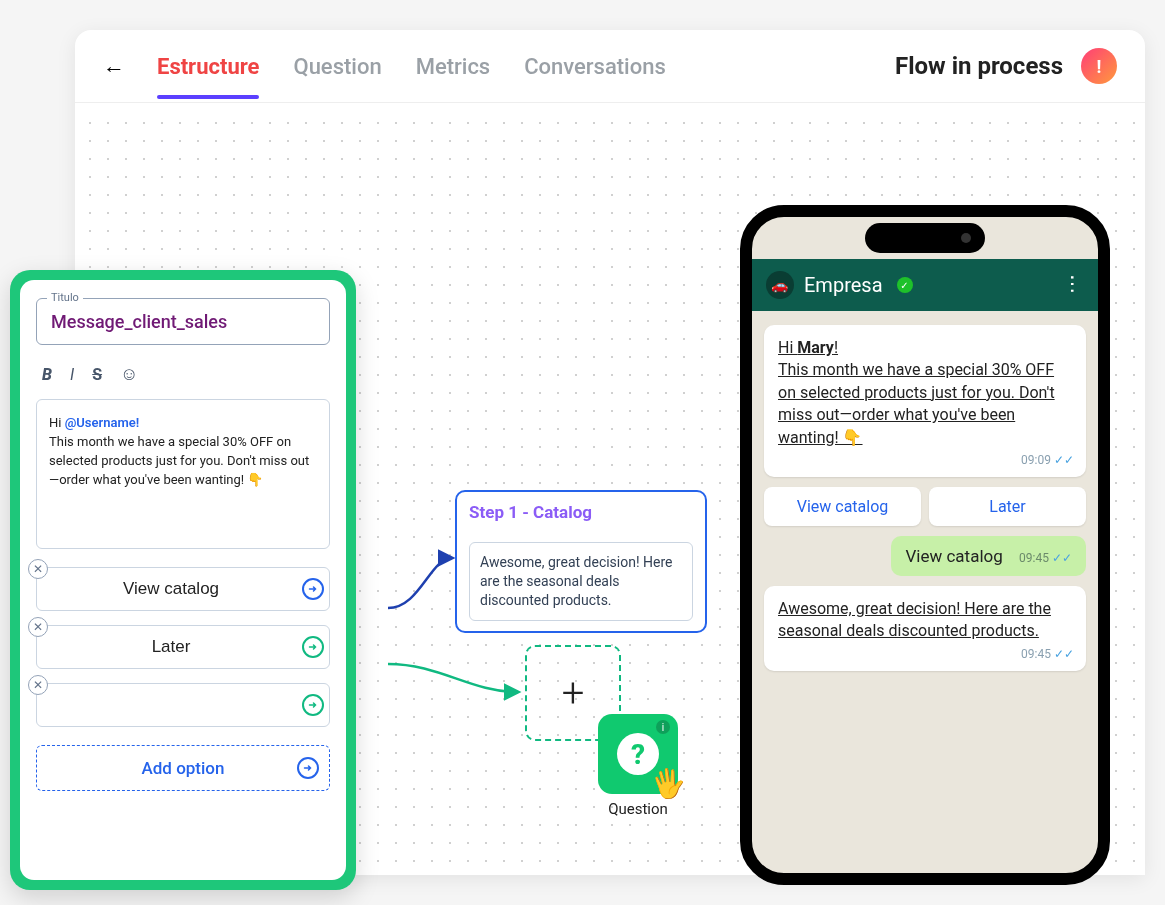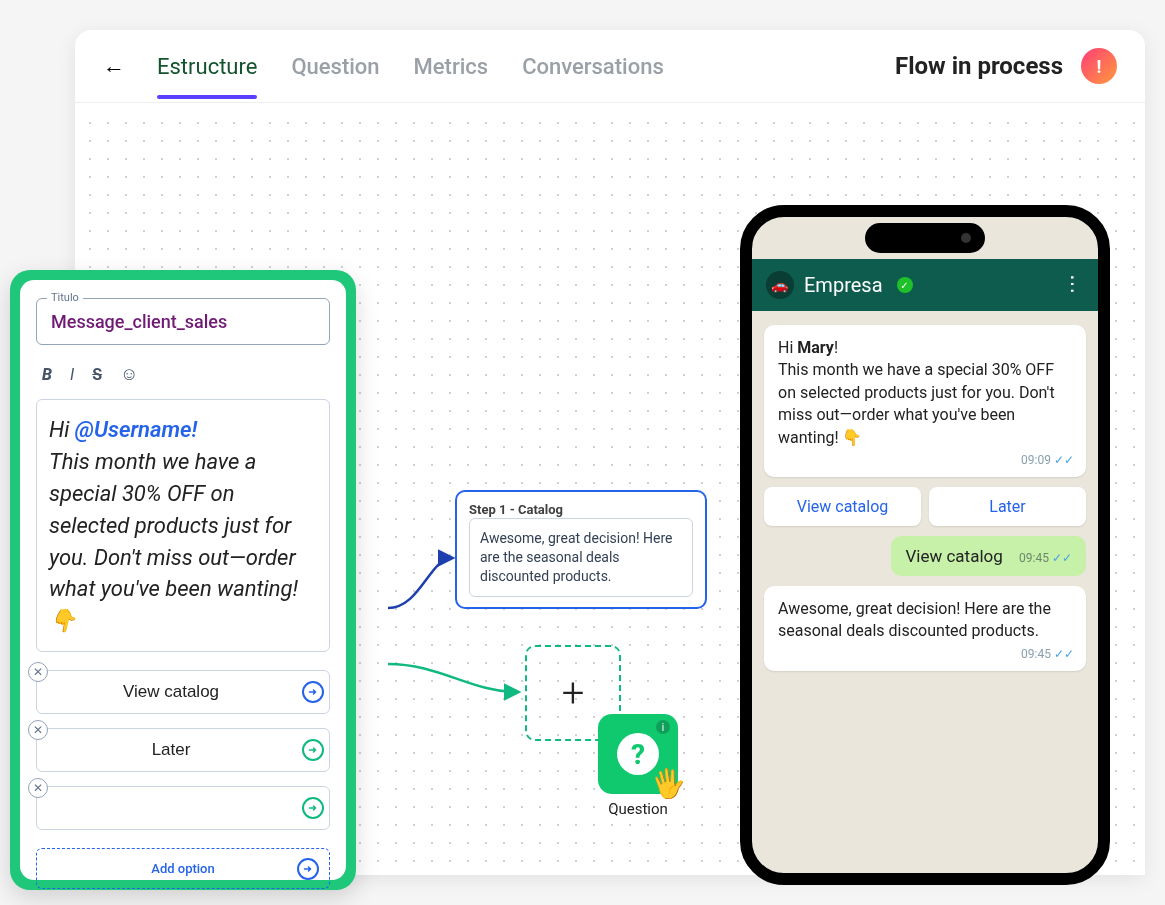--- a/index.html
+++ b/index.html
@@ -4,21 +4,21 @@
 <style>
 * { margin: 0; padding: 0; box-sizing: border-box; }
 body { font-family: -apple-system, BlinkMacSystemFont, 'Segoe UI', Roboto, sans-serif; background: #f5f5f5; width: 1165px; height: 905px; position: relative; overflow: hidden; }
 
 
 .main-panel { position: absolute; left: 75px; top: 30px; width: 1070px; height: 845px; background: #fff; border-radius: 16px 16px 0 0; box-shadow: 0 4px 20px rgba(0,0,0,0.08); }
 .topbar { display: flex; align-items: center; padding: 18px 28px; border-bottom: 1px solid #eee; gap: 32px; }
 .back-arrow { font-size: 22px; cursor: pointer; }
 .tabs { display: flex; gap: 34px; align-items: center; }
 .tab { font-size: 22px; color: #9aa0a6; cursor: pointer; font-weight: 500; }
-.tab.active { color: #14532d; font-weight: 400; position: relative; }
+.tab.active { color: #ef4444; font-weight: 700; position: relative; }
 .tab.active::after { content:''; position:absolute; left:0; right:0; bottom:-20px; height:4px; background:#5b3fff; border-radius:2px; }
 .flow-status { margin-left: auto; display:flex; align-items:center; gap:18px; font-size: 24px; font-weight:700; color:#222;}
 .status-dot { width:36px; height:36px; border-radius:50%; background: linear-gradient(135deg,#ff3d77,#ff9a3d); display:flex; align-items:center; justify-content:center; color:#fff; font-weight:700; font-size:18px;}
 
 
 .canvas { position:absolute; left:0; top:78px; right:0; bottom:0;
  background-image: radial-gradient(#d0d0d0 1px, transparent 1px);
  background-size: 18px 18px;
  background-position: 6px 6px;
 }
@@ -27,34 +27,34 @@
 .editor-card { position:absolute; left:10px; top:270px; width:346px; height:620px; background:#1ec77a; border-radius:20px; padding:10px; box-shadow:0 8px 24px rgba(0,0,0,0.15); z-index:5;}
 .editor-inner { background:#fff; border-radius:14px; width:100%; height:100%; padding:18px 16px; }
 .title-field { position:relative; border:1px solid #94a3b8; border-radius:6px; padding:12px 14px; margin-bottom:14px;}
 .title-label { position:absolute; top:-8px; left:10px; background:#fff; padding:0 4px; font-size:11px; color:#64748b;}
 .title-value { font-size:18px; color:#701a75; font-weight:500; }
 .toolbar { display:flex; align-items:center; gap:18px; padding:4px 6px 14px; color:#475569;}
 .tb-b { font-weight:800; font-size:16px; font-style:italic;}
 .tb-i { font-style:italic; font-size:16px;}
 .tb-s { text-decoration:line-through; font-weight:700; font-size:16px;}
 .tb-emoji { font-size:18px; }
-.message-box { border:1px solid #cbd5e1; border-radius:6px; padding:14px 12px; font-size:22px; color:#222; line-height:1.45; margin-bottom:18px; min-height:150px;font-style:italic;}
+.message-box { border:1px solid #cbd5e1; border-radius:6px; padding:14px 12px; font-size:13px; color:#222; line-height:1.45; margin-bottom:18px; min-height:150px;}
 .username-var { color:#2563eb; font-weight:600;}
 .opt-row { position:relative; margin-bottom:14px;}
 .opt-input { width:100%; border:1px solid #cbd5e1; border-radius:6px; padding:10px 38px 10px 14px; font-size:17px; text-align:center; color:#222; height:44px; background:#fff;}
 .opt-close { position:absolute; left:-8px; top:-8px; width:20px; height:20px; border-radius:50%; border:1.5px solid #94a3b8; background:#fff; display:flex; align-items:center; justify-content:center; font-size:12px; color:#64748b; cursor:pointer;}
 .opt-connector { position:absolute; right:6px; top:50%; transform:translateY(-50%); width:22px; height:22px; border:2px solid #10b981; border-radius:50%; display:flex; align-items:center; justify-content:center;}
 .opt-connector.blue { border-color:#2563eb; }
 .opt-connector svg { width:12px; height:12px;}
-.add-option { width:100%; border:1.5px dashed #2563eb; border-radius:6px; padding:12px; text-align:center; color:#2563eb; font-size:13px; font-weight:500; position:relative; margin-top:18px; cursor:pointer;}
+.add-option { width:100%; border:1.5px dashed #2563eb; border-radius:6px; padding:12px; text-align:center; color:#2563eb; font-size:17px; font-weight:500; position:relative; margin-top:18px; cursor:pointer;}
 .add-option .opt-connector { right:10px; }
 
 
 .step-node { position:absolute; left:455px; top:490px; width:252px; border:2px solid #2563eb; border-radius:10px; background:#fff; padding:10px 12px; z-index:4;}
-.step-title { font-size:13px; font-weight:700; color:#404040; margin-bottom:1px;}
+.step-title { font-size:17px; font-weight:700; color:#8b5cf6; margin-bottom:20px;}
 .step-body { border:1px solid #cbd5e1; border-radius:6px; padding:10px; font-size:14px; color:#334155; line-height:1.35;}
 
 
 .add-drop { position:absolute; left:525px; top:645px; width:96px; height:96px; border:2.5px dashed #10b981; border-radius:10px; display:flex; align-items:center; justify-content:center; z-index:3;}
 .add-drop .plus { font-size:40px; color:#222; font-weight:300;}
 
 
 .q-block { position:absolute; left:592px; top:714px; width:92px; text-align:center; z-index:4;}
 .q-icon { width:80px; height:80px; background:#10c96f; border-radius:14px; margin:0 auto; display:flex; align-items:center; justify-content:center; position:relative;}
 .q-circle { width:42px; height:42px; border-radius:50%; background:#fff; color:#10c96f; font-size:28px; font-weight:800; display:flex; align-items:center; justify-content:center;}
@@ -65,21 +65,21 @@
 
 .phone { position:absolute; left:740px; top:205px; width:370px; height:680px; background:#eae6dc; border:12px solid #000; border-radius:44px; z-index:6; overflow:hidden;}
 .notch { position:absolute; top:6px; left:50%; transform:translateX(-50%); width:120px; height:30px; background:#000; border-radius:18px; display:flex; align-items:center; justify-content:flex-end; padding-right:14px;}
 .cam { width:10px; height:10px; border-radius:50%; background:#333;}
 .wa-header { margin-top:42px; background:#0d5c4d; color:#fff; display:flex; align-items:center; padding:12px 14px; gap:10px;}
 .wa-avatar { width:28px; height:28px; border-radius:50%; background:#0a3d33; display:flex; align-items:center; justify-content:center; font-size:14px;}
 .wa-name { font-size:20px;}
 .verify { width:16px; height:16px; border-radius:50%; background:#1ec12a; display:inline-flex; align-items:center; justify-content:center; font-size:10px; color:#fff; margin-left:4px;}
 .wa-menu { margin-left:auto; font-size:20px; letter-spacing:2px; transform:rotate(90deg);}
 .chat { padding:14px 12px 0; display:flex; flex-direction:column; gap:10px;}
-.bubble-in { background:#fff; border-radius:10px; padding:12px 14px; font-size:16px; line-height:1.4; color:#222; box-shadow:0 1px 2px rgba(0,0,0,0.1); position:relative;}
+.bubble-in { background:#fff; border-radius:10px; padding:12px 14px; font-size:16px; line-height:1.4; color:#222; box-shadow:0 1px 2px rgba(0,0,0,0.1); position:relative;text-decoration:underline;}
 .bubble-in .ts { position:absolute; bottom:8px; right:12px; font-size:12px; color:#8aa0b0;}
 .btn-row { display:flex; gap:8px;}
 .wa-btn { flex:1; background:#fff; border-radius:8px; padding:10px; text-align:center; color:#2563eb; font-size:16px; box-shadow:0 1px 2px rgba(0,0,0,0.1); cursor:pointer;}
 .bubble-out { align-self:flex-end; background:#c7f0a8; border-radius:10px; padding:10px 14px; font-size:17px; color:#222; position:relative; min-width:180px;}
 .bubble-out .ts { font-size:12px; color:#6b8a6b; margin-left:12px;}
 .ticks { color:#4aa3e0; margin-left:3px; font-size:12px;}
 
 
 .connectors { position:absolute; left:0; top:0; width:1165px; height:905px; z-index:4; pointer-events:none;}
 </style>

